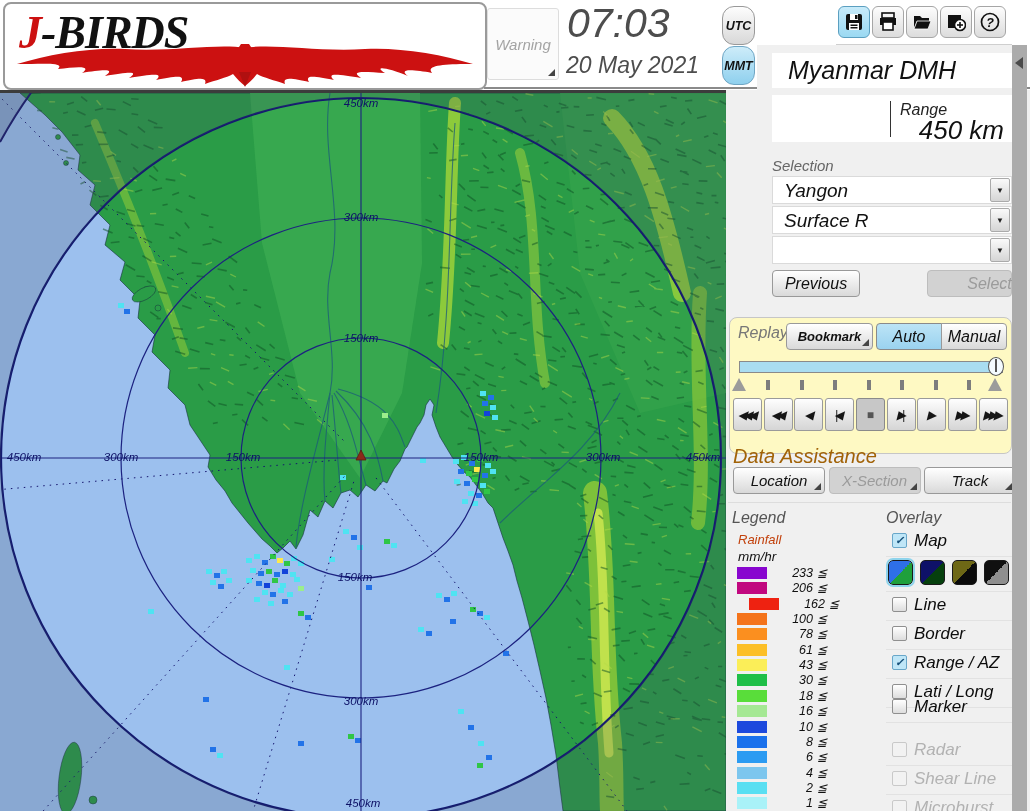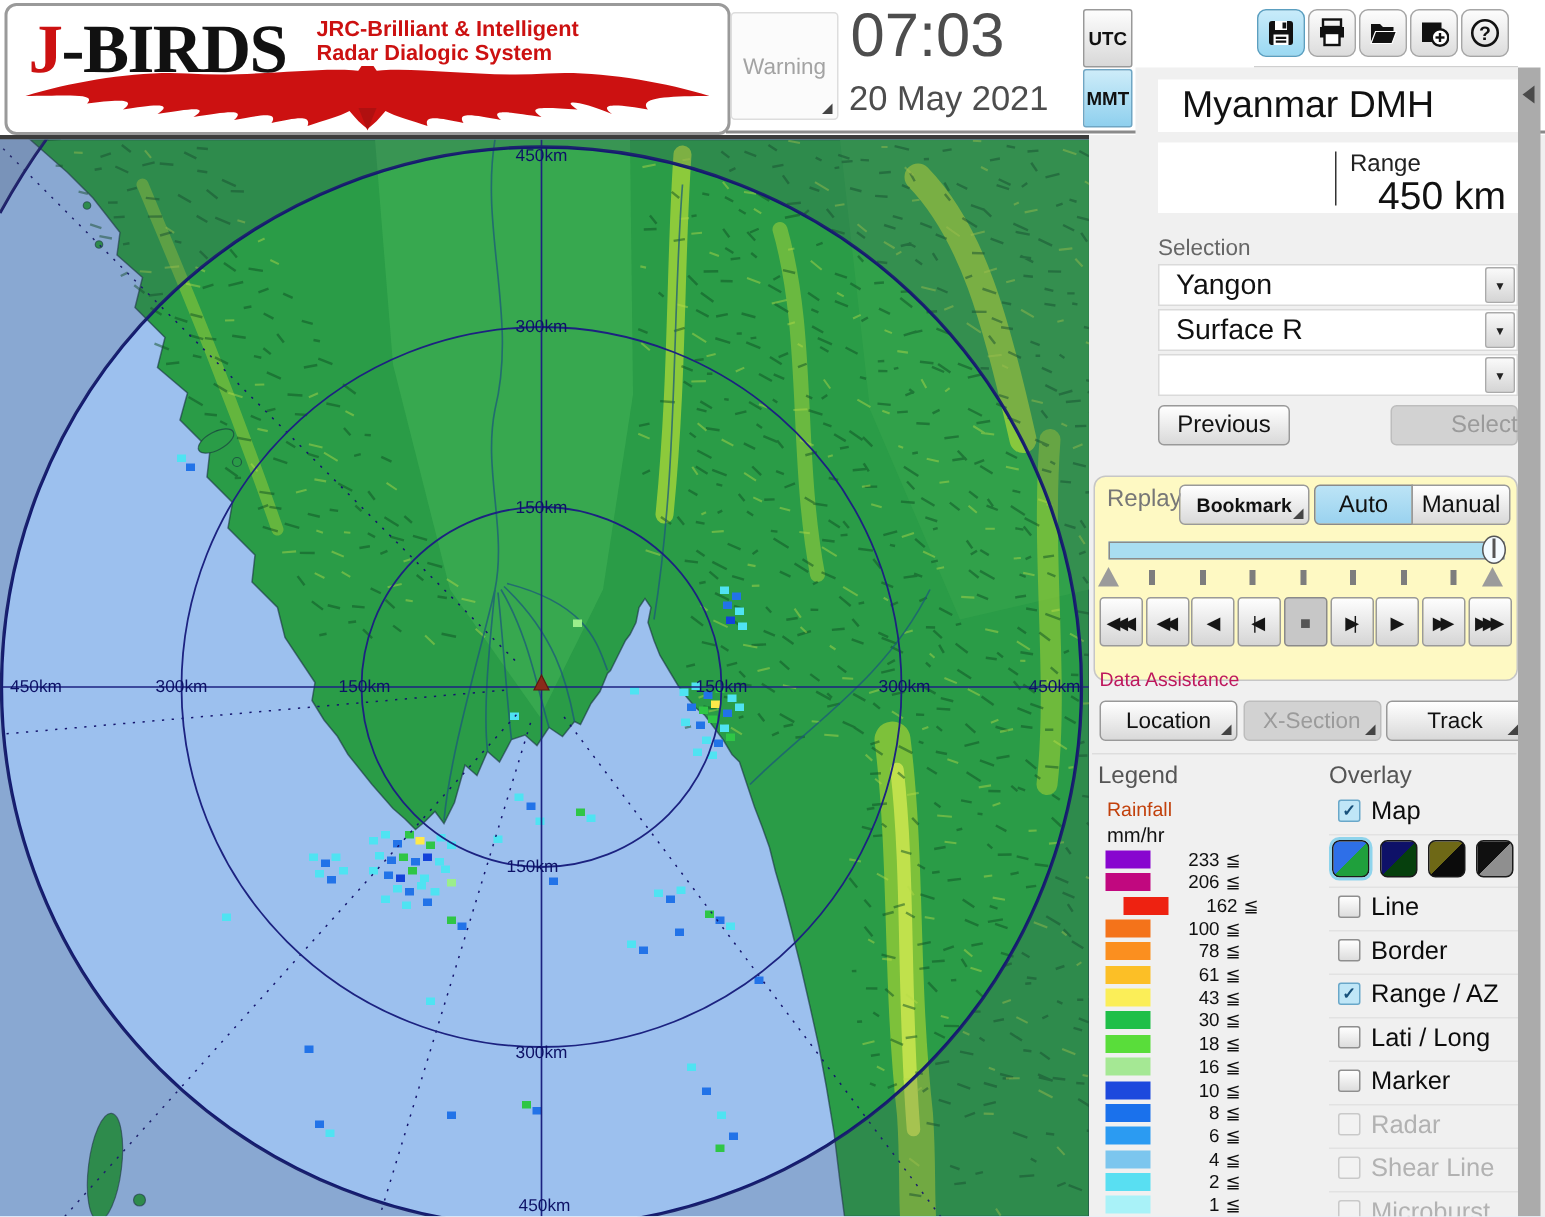--- a/index.html
+++ b/index.html
@@ -1,35 +1,35 @@
 <!DOCTYPE html>
 <html><head>
 <meta charset="utf-8">
 <style>
   html,body{margin:0;padding:0;background:#fff;}
   #app{position:relative;width:1030px;height:811px;overflow:hidden;
-       font-family:"Liberation Sans",sans-serif;background:#f0f0f0;-webkit-font-smoothing:antialiased;}
+       font-family:"Liberation Sans",sans-serif;background:#f0f0f0;font-style:italic;-webkit-font-smoothing:antialiased;}
   
   #header{position:absolute;left:0;top:0;width:1030px;height:90px;background:#fff;}
   #logo-box{position:absolute;left:3px;top:2px;width:480px;height:84px;border:2px solid #9a9a9a;
             border-radius:8px;background:#fff;}
   #logo-title{position:absolute;left:14px;top:2px;font-family:"Liberation Serif",serif;
               font-weight:bold;font-size:46px;color:#111;letter-spacing:-1px;}
   #logo-title .red{color:#cc1111;}
   #logo-sub{position:absolute;left:206px;top:9px;color:#cc1111;font-weight:bold;
             font-size:14.5px;line-height:15.5px;letter-spacing:0px;}
   #eagle{position:absolute;left:8px;top:38px;}
   #warning-btn{position:absolute;left:487px;top:8px;width:70px;height:70px;background:#fbfbfb;
                border:1px solid #ddd;border-radius:3px;color:#a3a3a3;font-size:15px;
                display:flex;align-items:center;justify-content:center;}
   .corner-wedge{position:absolute;right:3px;bottom:3px;width:0;height:0;
                 border-left:7px solid transparent;border-bottom:7px solid #444;}
   #clock-time{position:absolute;left:567px;top:0px;width:150px;font-size:41px;color:#4d4d4d;}
   #clock-date{position:absolute;left:566px;top:52px;width:160px;font-size:23px;color:#4d4d4d;white-space:nowrap;}
-  .tz-btn{position:absolute;left:722px;width:33px;height:39px;border:1px solid #999;border-radius:2px;
+  .tz-btn{position:absolute;left:722px;width:33px;height:39px;border:1px solid #999;border-radius:12px;
           display:flex;align-items:center;justify-content:center;font-size:12.5px;font-weight:bold;color:#111;
           background:linear-gradient(#fdfdfd,#d8d8d8);box-sizing:border-box;}
   #utc-btn{top:6px;}
   #mmt-btn{top:46px;background:linear-gradient(#cdecf9,#8fd0ee);border-color:#6fa6c4;}
   
   .tool-btn{position:absolute;top:6px;width:30px;height:30px;border:1px solid #a6a6a6;border-radius:6px;
             background:linear-gradient(#fdfdfd,#dcdcdc);display:flex;align-items:center;justify-content:center;}
   .tool-btn.active{background:linear-gradient(#c8ebfa,#9bd9f2);border-color:#5b9fc0;}
   #toolbar-sep{position:absolute;left:836px;top:44px;width:176px;height:1px;background:#cfcfcf;}
   #header-sep{position:absolute;left:484px;top:87px;width:546px;height:2px;background:#8a8a8a;}
@@ -80,21 +80,21 @@
                  border-radius:50%;background:#f4fbff;box-sizing:border-box;}
   #replay-handle:before{content:"";position:absolute;left:6px;top:1px;width:1.5px;height:13px;background:#555;}
   .tick{position:absolute;top:62px;width:4px;height:10px;background:#7d7d7d;}
   .end-tri{position:absolute;top:60px;width:0;height:0;border-left:7px solid transparent;
            border-right:7px solid transparent;border-bottom:13px solid #9b9b9b;}
   .pb-btn{position:absolute;top:80px;width:29px;height:33px;border:1px solid #9a9a9a;border-radius:3px;
           background:linear-gradient(#fefefe,#d5d5d5);display:flex;align-items:center;justify-content:center;
           font-size:12px;color:#161616;letter-spacing:-4px;padding-right:4px;box-sizing:border-box;}
   .pb-btn.pressed{background:#c7c7c7;border-color:#8a8a8a;color:#555;}
   
-  #da-label{position:absolute;left:7px;top:355px;font-size:13px;color:#be185d;}
+  #da-label{position:absolute;left:7px;top:355px;font-size:20px;color:#a16207;}
   .da-btn{top:377px;width:92px;font-size:15px;}
   #da-sep{position:absolute;left:2px;top:412px;width:283px;height:1px;background:#ddd;}
   
   #legend-label{position:absolute;left:6px;top:419px;font-size:16px;color:#555;}
   #overlay-label{position:absolute;left:160px;top:419px;font-size:16px;color:#555;}
   #rainfall-l1{position:absolute;left:12px;top:442px;font-size:13px;color:#c2410c;}
   #rainfall-l2{position:absolute;left:12px;top:459px;font-size:13.5px;color:#111;}
   .lg-row{position:absolute;left:11px;width:120px;height:14px;}
   .lg-sw{position:absolute;left:0;top:1px;width:30px;height:12px;}
   .lg-val{position:absolute;left:32px;top:0px;width:44px;text-align:right;font-size:12.5px;color:#111;}
@@ -117,24 +117,20 @@
   svg text{font-family:"Liberation Sans",sans-serif;}
 </style>
 </head>
 <body>
 
 <div id="app">
 
   <div id="header">
     <div id="logo-box">
       <div id="logo-title"><span class="red">J</span><span>-BIRDS</span></div>
-      <div id="logo-sub">
-        <div>JRC-Brilliant &amp; Intelligent</div>
-        <div>Radar  Dialogic  System</div>
-      </div>
       <svg id="eagle" width="464" height="46" viewBox="0 0 464 46">
         <path fill="#cc1111" d="M232,6 C205,1 160,10 112,7 C80,5 36,12 4,22 C32,22 52,20 45,27 C62,25 80,23 69,31 C88,28 104,26 92,34 C112,31 128,28 116,36 C136,33 152,30 143,38 C160,35 173,32 168,40 C183,37 195,34 192,42 C203,38 213,36 220,32 C224,37 228,41 232,44 C236,41 240,37 244,32 C251,36 261,38 272,42 C269,34 281,37 296,40 C291,32 304,35 321,38 C312,30 328,33 348,36 C336,28 352,30 372,31 C359,23 376,26 395,34 C384,26 402,28 419,31 C412,23 432,22 460,22 C428,12 384,5 352,7 C304,10 259,1 232,6 Z"></path>
         <path fill="#cc1111" d="M224,8 L240,8 L236,2 L228,2 Z"></path>
         <path fill="#b01010" d="M226,30 L238,30 L232,45 Z"></path>
       </svg>
     </div>
 
     <div id="warning-btn">
       <span>Warning</span>
       <span class="corner-wedge"></span>
@@ -583,21 +579,21 @@
           <div class="ov-label">Border</div>
         </div>
         <div class="ov-row" style="top: 560px;">
           <div class="ov-box checked">✓</div>
           <div class="ov-label">Range / AZ</div>
         </div>
         <div class="ov-row" style="top: 589px;">
           <div class="ov-box"></div>
           <div class="ov-label">Lati / Long</div>
         </div>
-        <div class="ov-row" style="top: 618px;">
+        <div class="ov-row" style="top: 604px;">
           <div class="ov-box"></div>
           <div class="ov-label">Marker</div>
         </div>
         <div class="ov-row" style="top: 647px;">
           <div class="ov-box disabled"></div>
           <div class="ov-label disabled">Radar</div>
         </div>
         <div class="ov-row" style="top: 676px;">
           <div class="ov-box disabled"></div>
           <div class="ov-label disabled">Shear Line</div>

